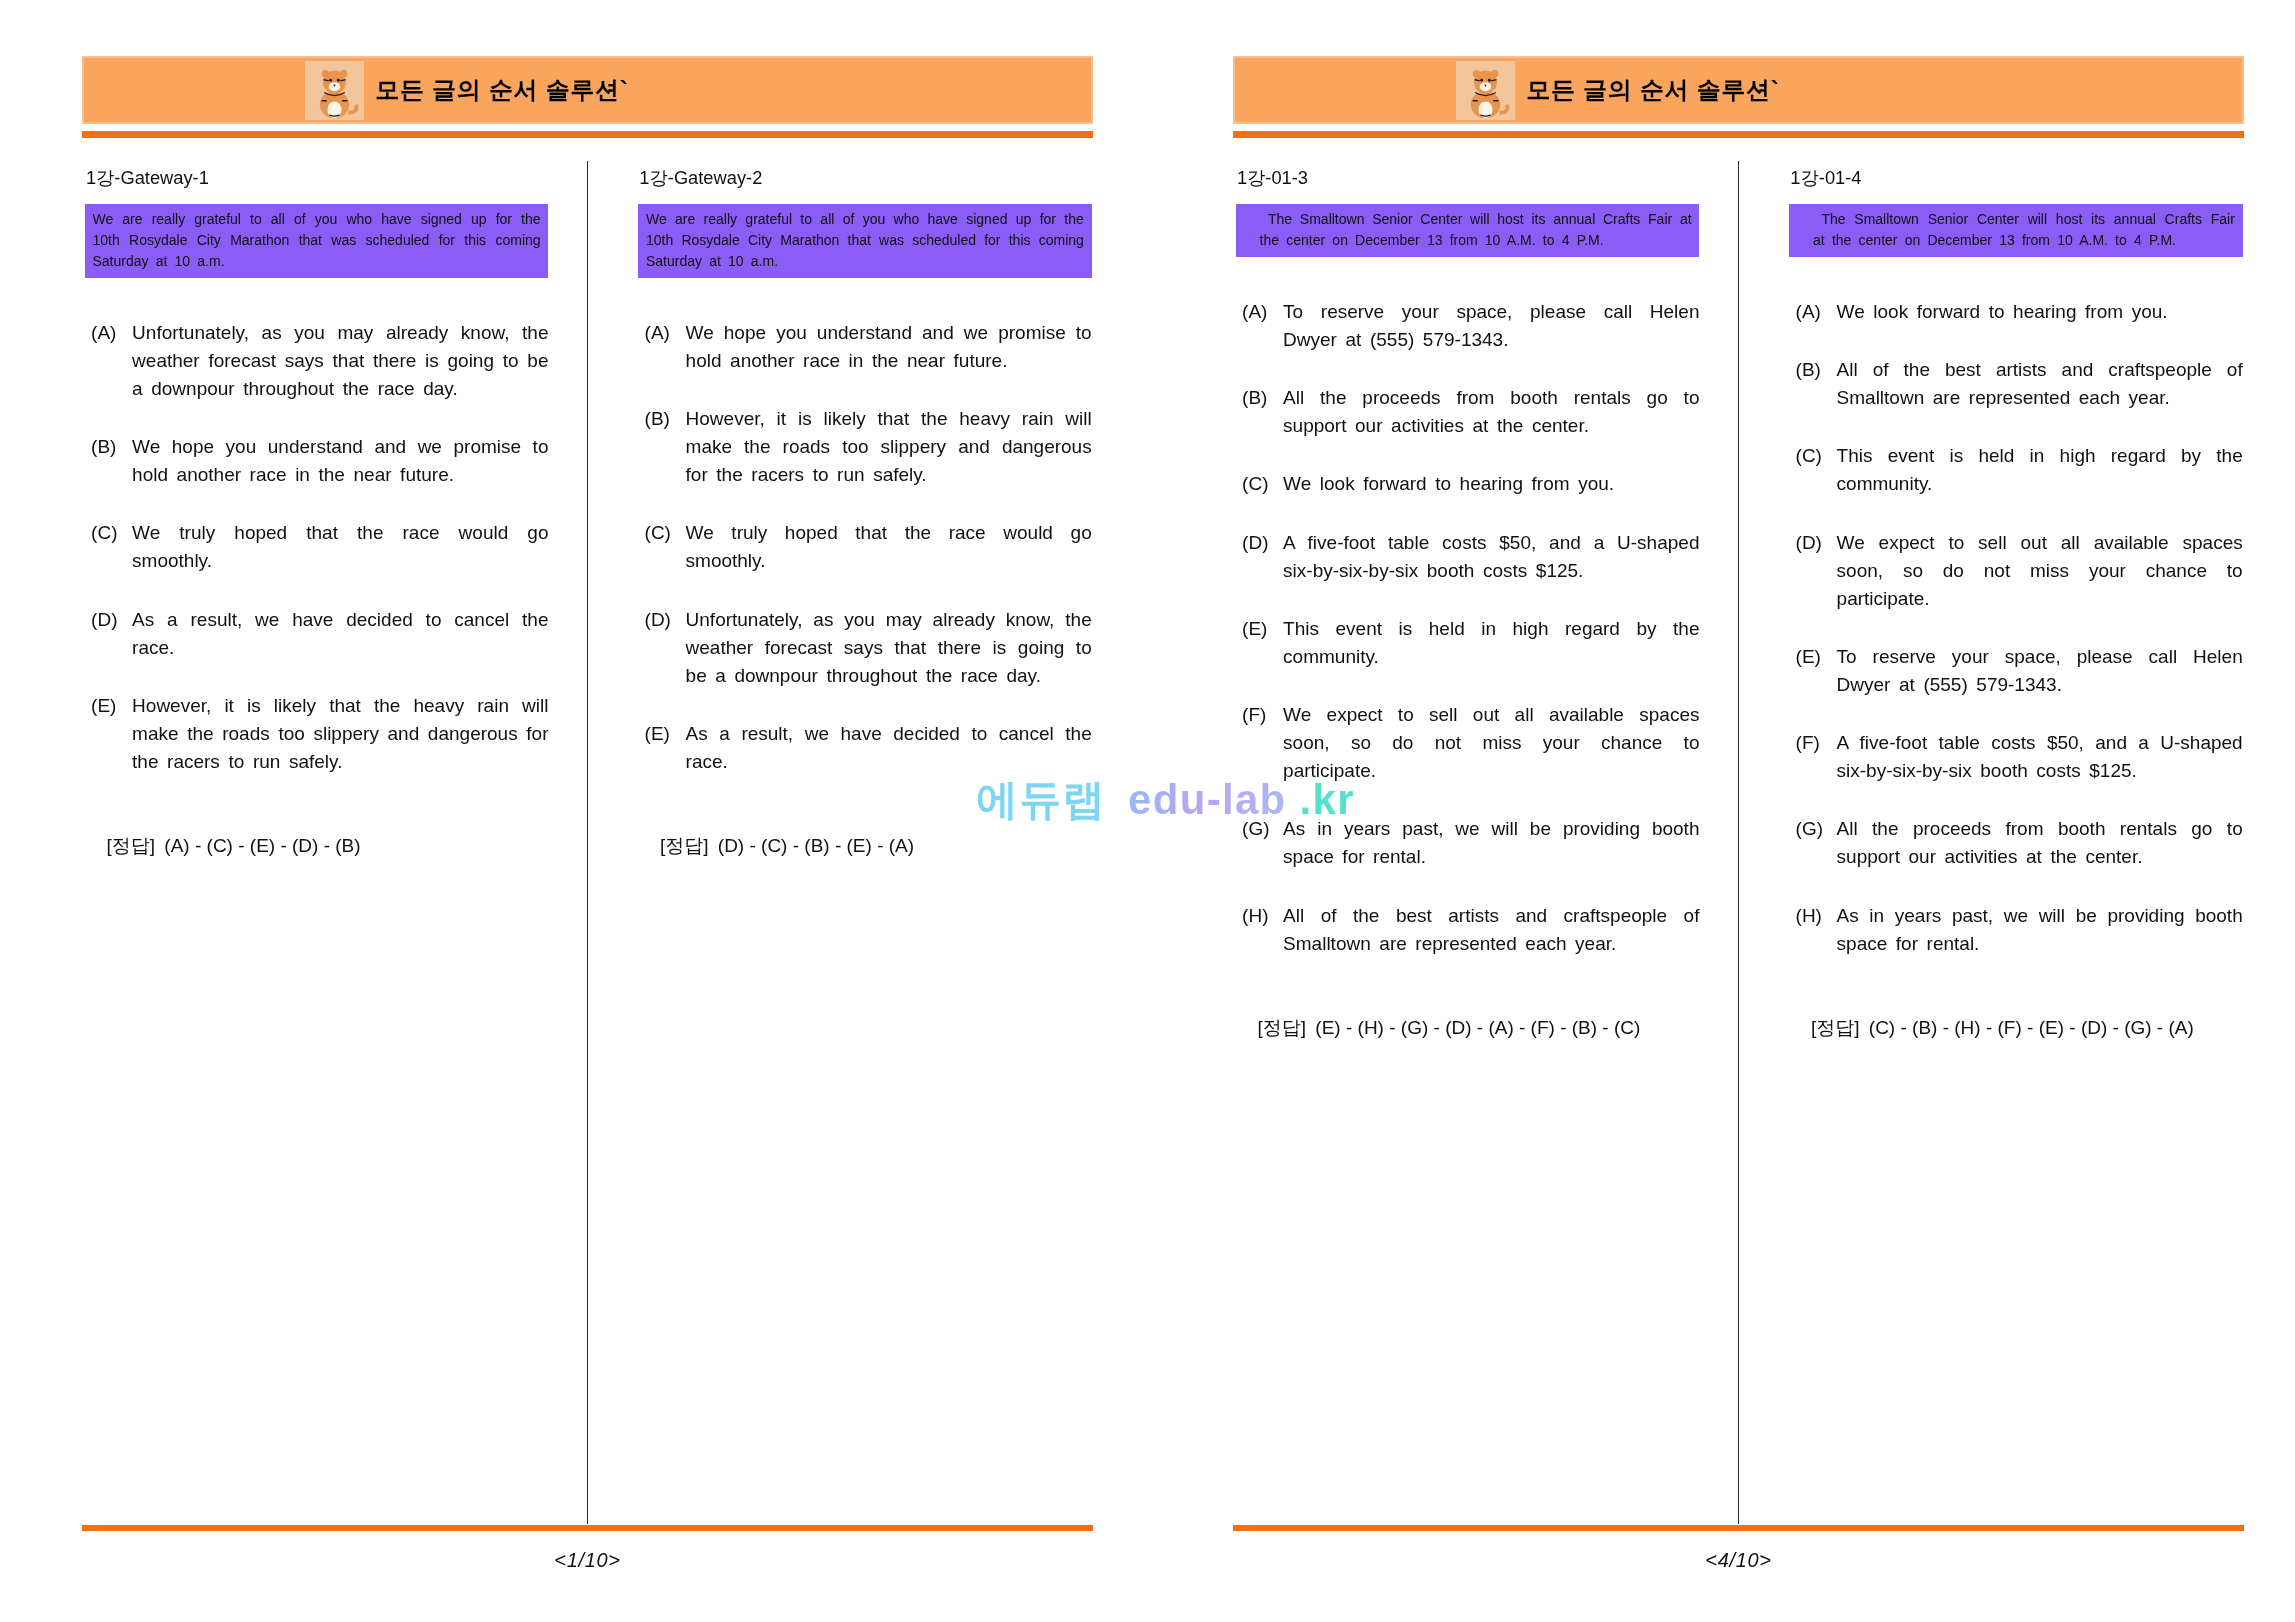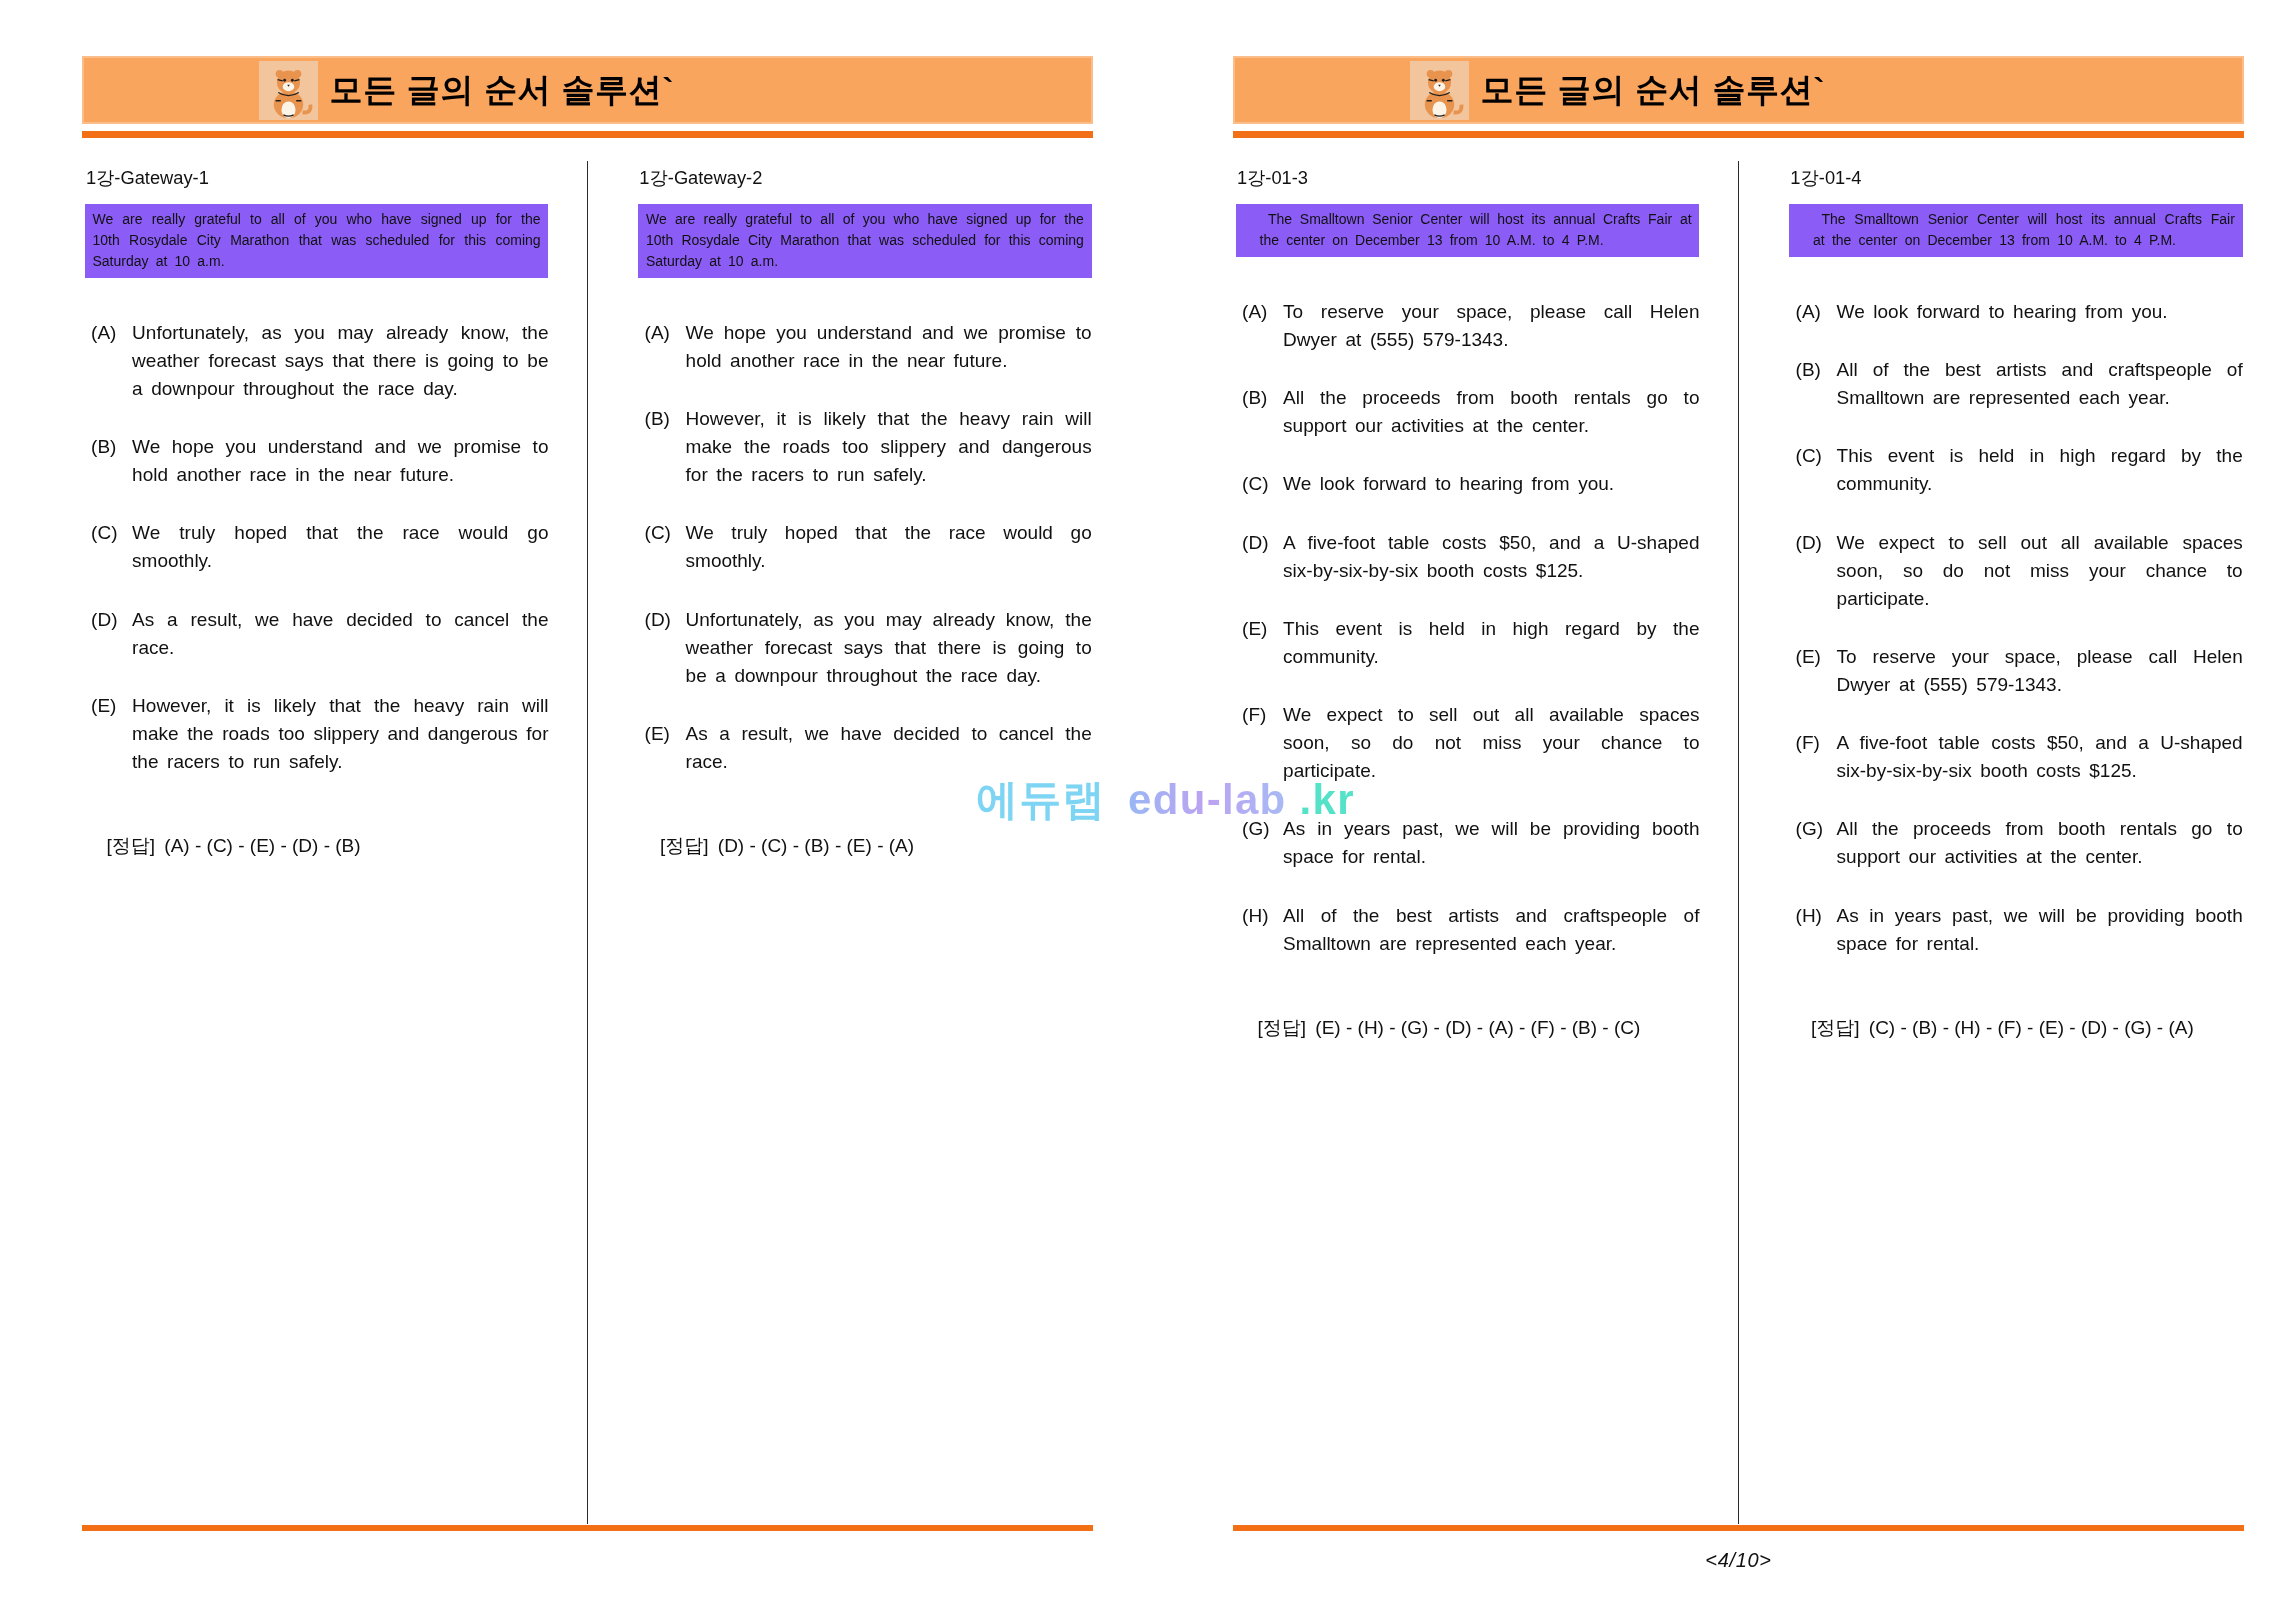--- a/index.html
+++ b/index.html
@@ -15,21 +15,21 @@
   .banner{
     margin-top:56px;height:68px;background:#faa55e;
     border:2px solid #fbbd89;box-sizing:border-box;position:relative;
   }
   .banner-inner{
     height:100%;display:flex;align-items:center;justify-content:center;
     position:relative;left:-121px;gap:11.8px;
   }
   .logo{width:59px;height:59px;flex:0 0 auto;}
   .banner-title{
-    font-size:33px;font-weight:800;color:#000;letter-spacing:0.7px;white-space:nowrap;
+    font-size:24px;font-weight:800;color:#000;letter-spacing:0.7px;white-space:nowrap;
   }
   .rule-top{margin-top:7.2px;height:6.5px;background:#f26f15;}
 
   
   .content{position:absolute;top:161px;bottom:99px;left:0;right:0;display:flex;gap:20px;}
   .col{width:492px;box-sizing:border-box;}
   .col.first{padding:0 18.3px 0 2.6px;}
   .col.second{padding:0 1.3px 0 30px;}
   .col-divider{width:1.3px;background:#2a2a2a;flex:0 0 auto;}
 
@@ -152,20 +152,21 @@
           <p class="opt-text">As a result, we have decided to cancel the race.</p>
         </div>
       </div>
       <div class="answer">
         <span class="answer-label">[정답]</span><span class="answer-seq">(D) - (C) - (B) - (E) - (A)</span>
       </div>
     </div>
   </div>
 
   <div class="rule-bottom"></div>
+  <div class="page-num">&lt;1/10&gt;</div>
 </div>
 
 <div class="page right">
   <div class="banner">
     <div class="banner-inner">
       <svg class="logo" viewBox="0 0 92 92">
         <rect width="92" height="92" fill="#f3c59c"></rect>
         <ellipse cx="46" cy="68" rx="23" ry="21" fill="#e8944e"></ellipse>
         <ellipse cx="46" cy="76" rx="11" ry="13" fill="#fdf4e8"></ellipse>
         <circle cx="46" cy="33" r="18" fill="#e8944e"></circle>

